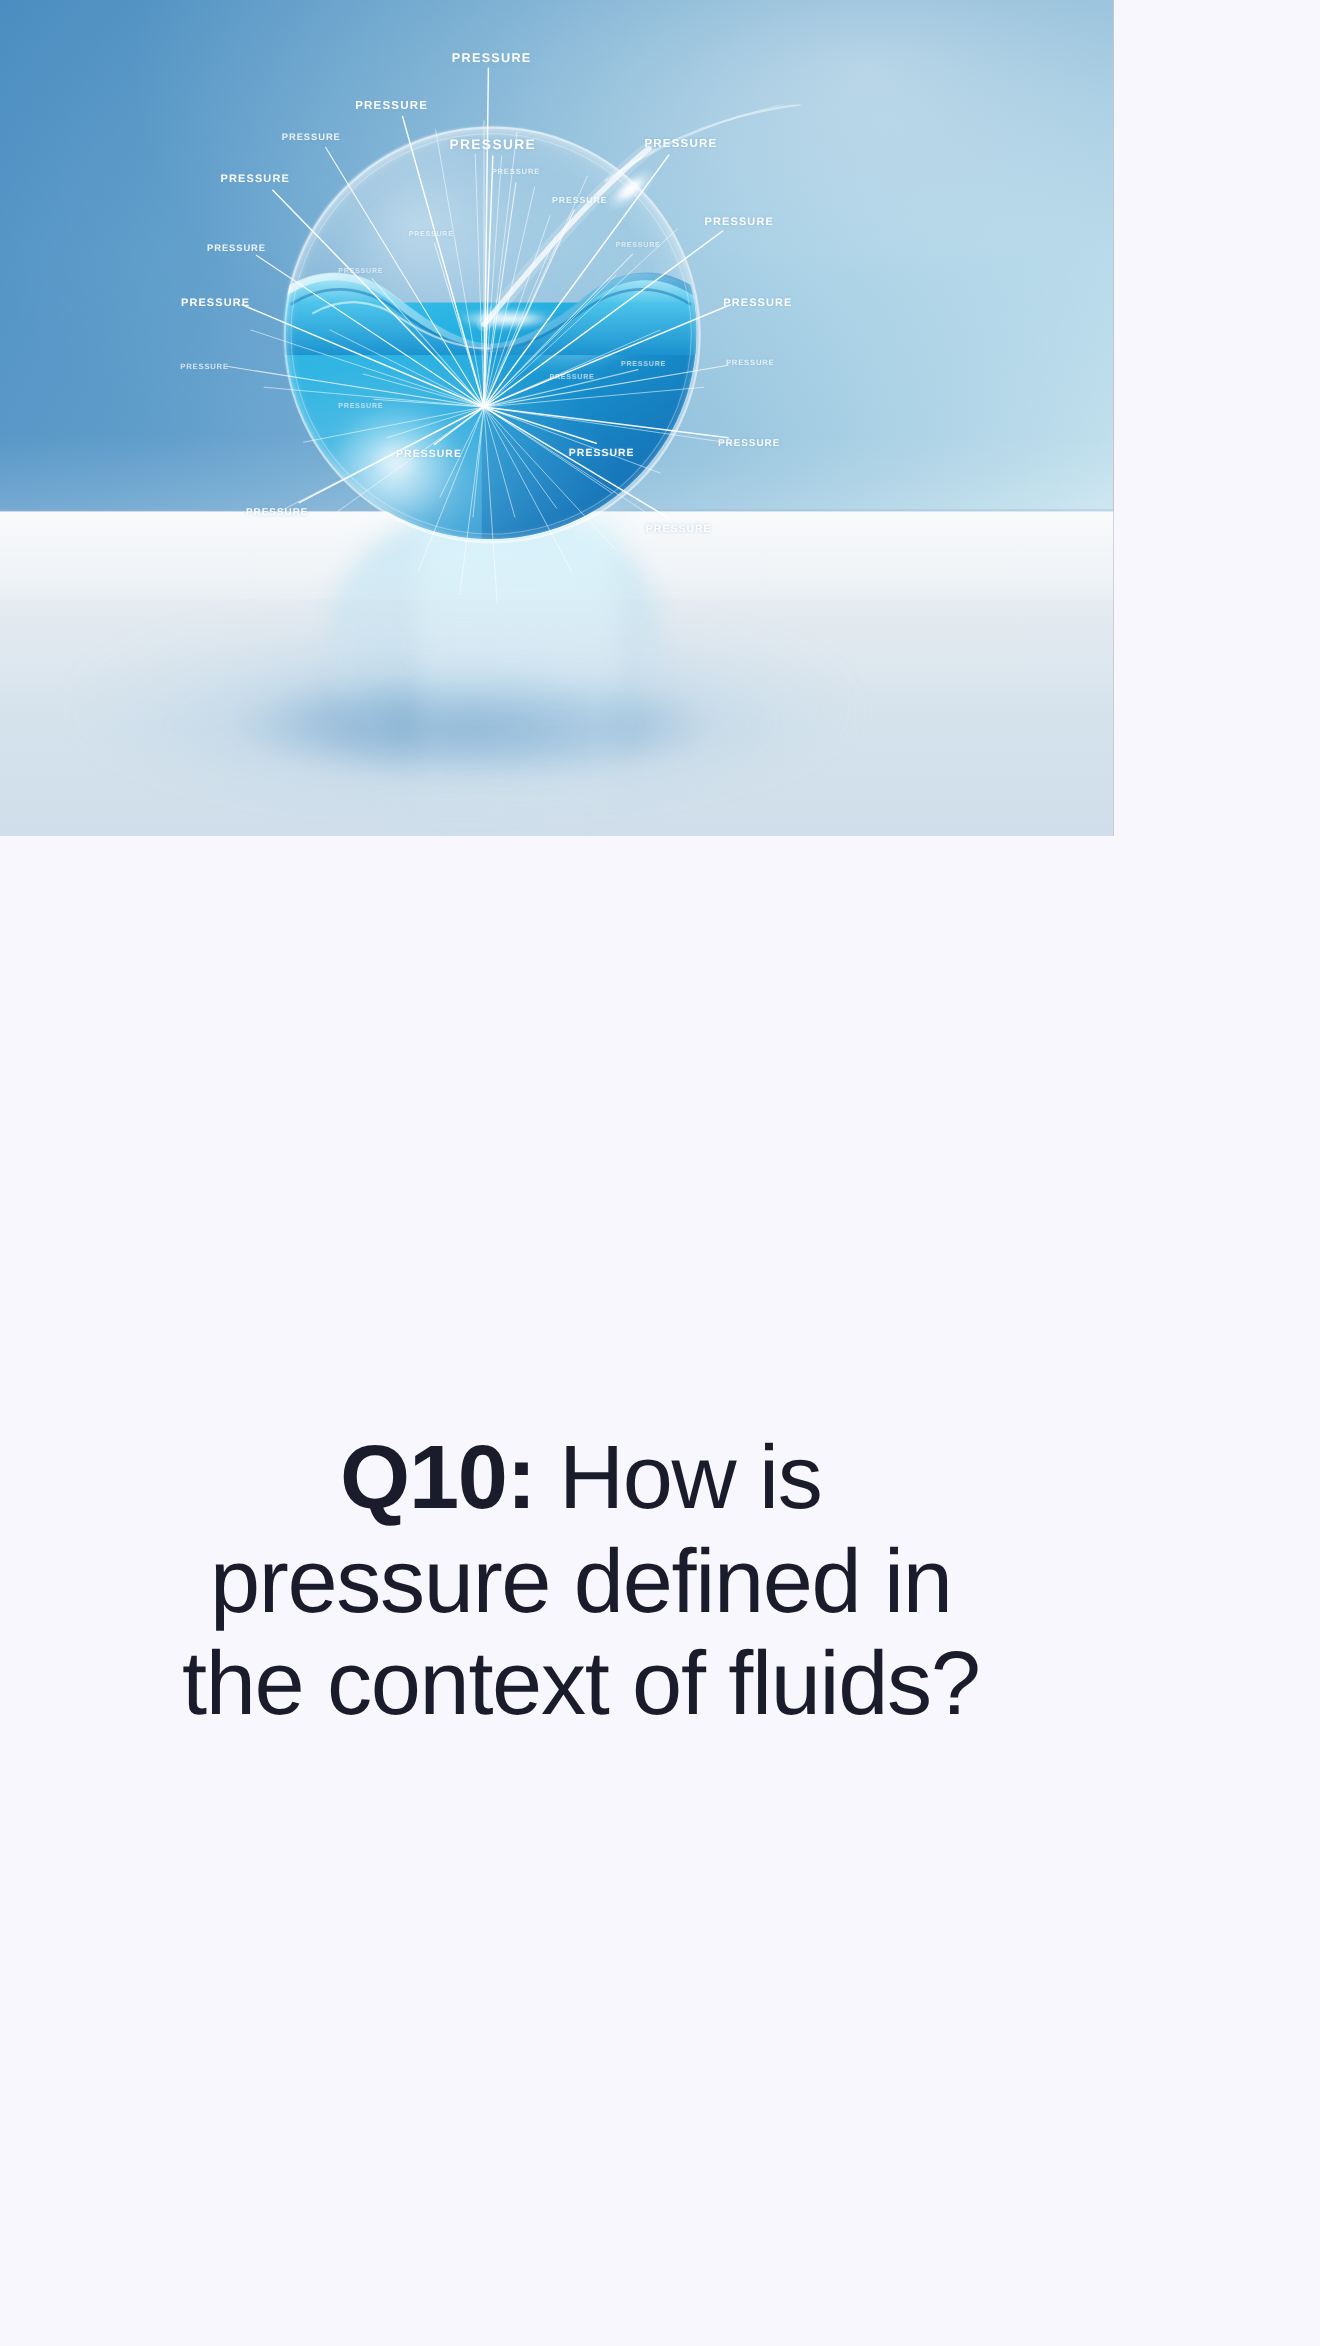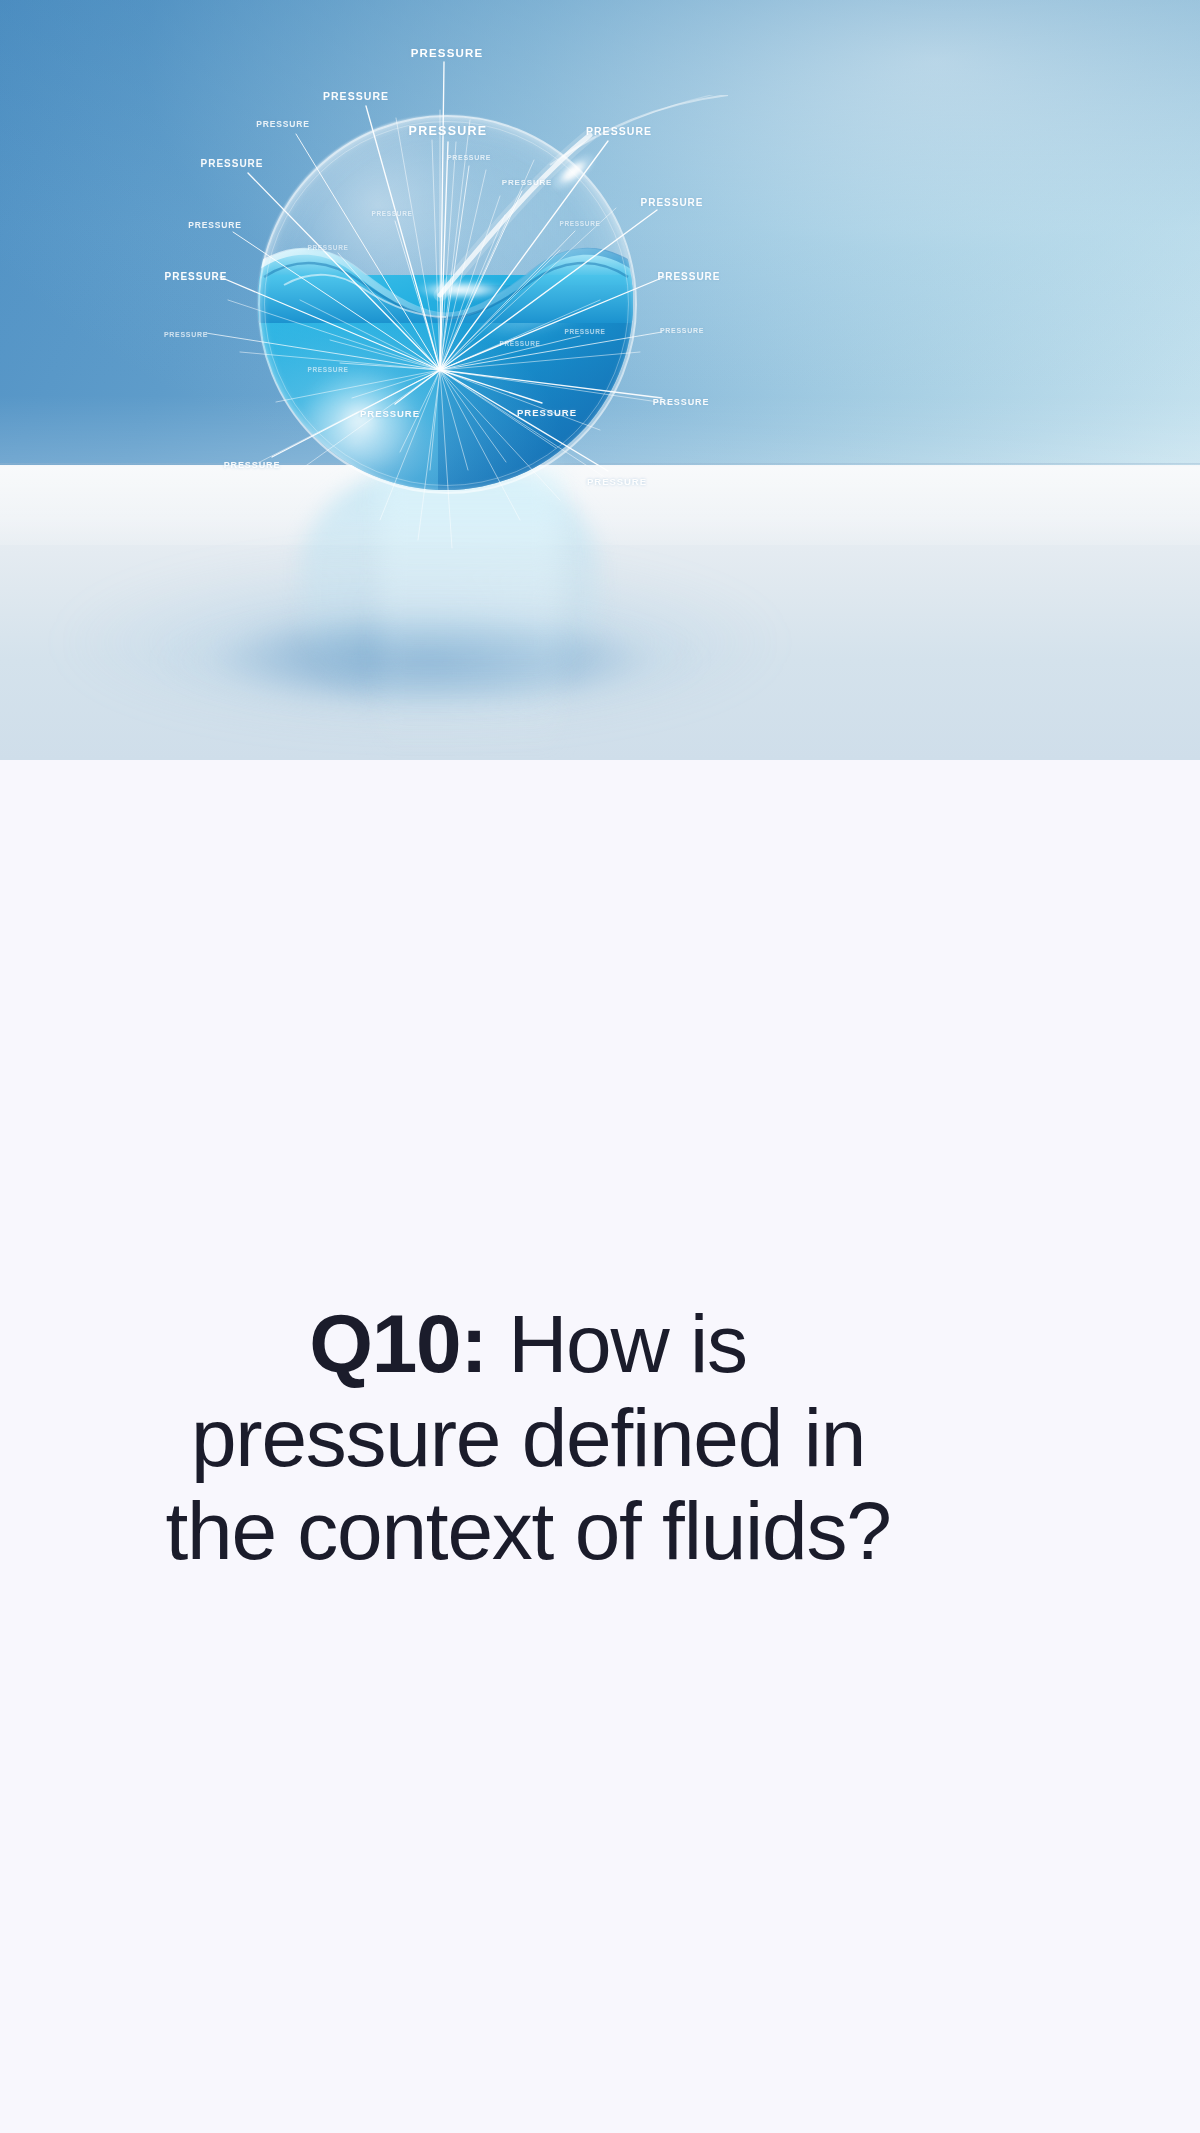--- a/index.html
+++ b/index.html
@@ -19,21 +19,21 @@
     width: 1200px;
     height: 2133px;
     background: #f8f7fd;
   }
 
   
   .hero {
     position: absolute;
     left: 0;
     top: 0;
-    width: 1200px;
+    width: 1012px;
     height: 760px;
     overflow: hidden;
     background: #000000;
   }
 
   
   .hero-sky {
     position: absolute;
     inset: 0;
     background:

